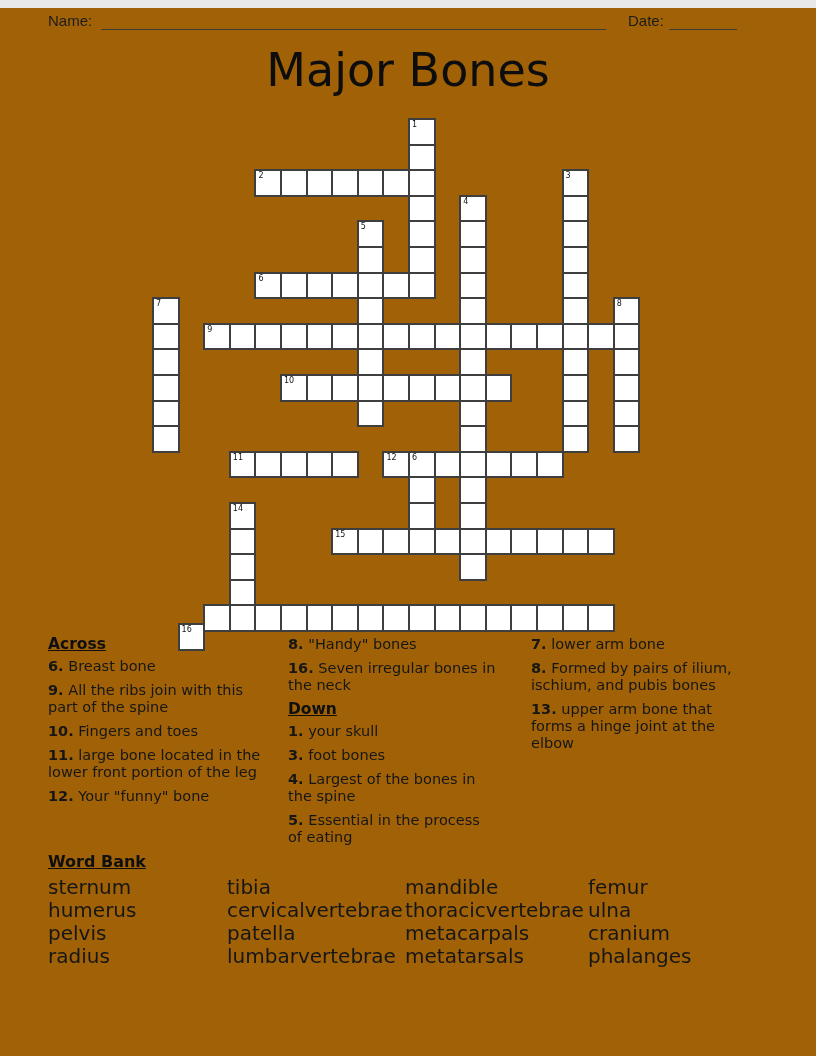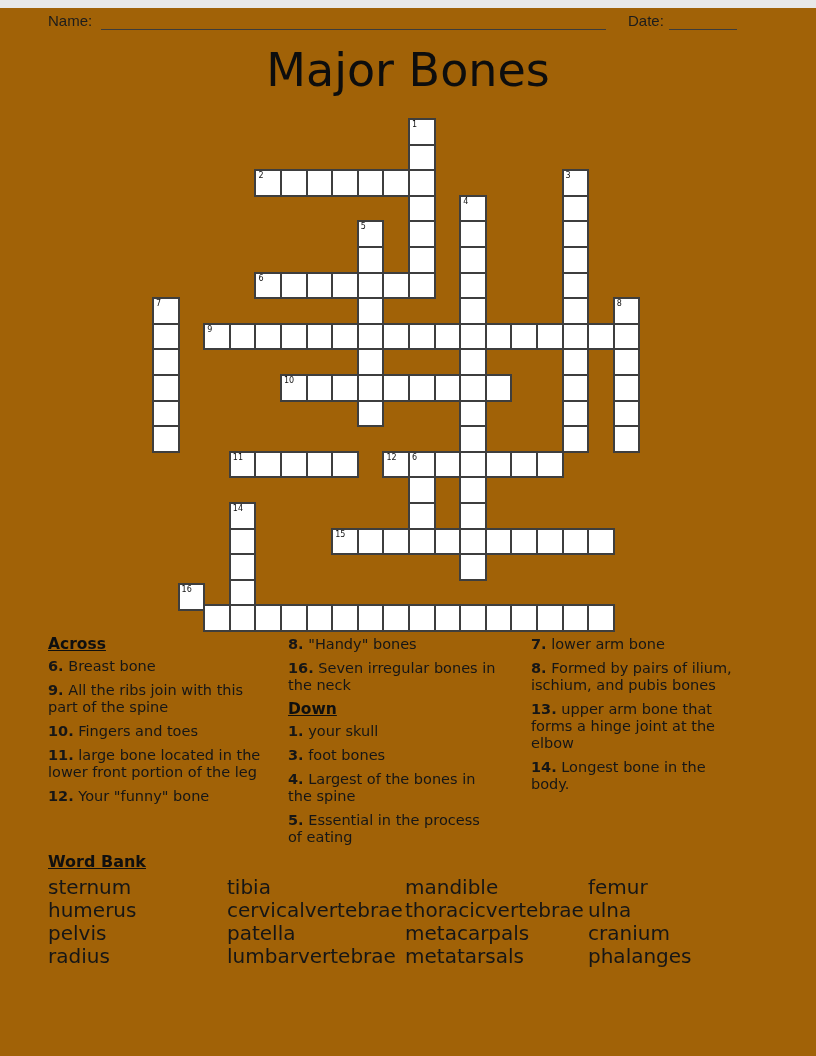--- a/index.html
+++ b/index.html
@@ -202,21 +202,21 @@
         <span class="cell-num">15</span>
       </div>
       <div class="cell" style="left: 356.8px; top: 519.6px; width: 27.6px; height: 27.6px;"></div>
       <div class="cell" style="left: 382.4px; top: 519.6px; width: 27.6px; height: 27.6px;"></div>
       <div class="cell" style="left: 433.6px; top: 519.6px; width: 27.6px; height: 27.6px;"></div>
       <div class="cell" style="left: 484.8px; top: 519.6px; width: 27.6px; height: 27.6px;"></div>
       <div class="cell" style="left: 510.4px; top: 519.6px; width: 27.6px; height: 27.6px;"></div>
       <div class="cell" style="left: 536px; top: 519.6px; width: 27.6px; height: 27.6px;"></div>
       <div class="cell" style="left: 561.6px; top: 519.6px; width: 27.6px; height: 27.6px;"></div>
       <div class="cell" style="left: 587.2px; top: 519.6px; width: 27.6px; height: 27.6px;"></div>
-      <div class="cell" style="left: 177.6px; top: 575px; width: 27.6px; height: 27.6px;">
+      <div class="cell" style="left: 177.6px; top: 615px; width: 27.6px; height: 27.6px;">
         <span class="cell-num">16</span>
       </div>
       <div class="cell" style="left: 203.2px; top: 596.4px; width: 27.6px; height: 27.6px;"></div>
       <div class="cell" style="left: 254.4px; top: 596.4px; width: 27.6px; height: 27.6px;"></div>
       <div class="cell" style="left: 280px; top: 596.4px; width: 27.6px; height: 27.6px;"></div>
       <div class="cell" style="left: 305.6px; top: 596.4px; width: 27.6px; height: 27.6px;"></div>
       <div class="cell" style="left: 331.2px; top: 596.4px; width: 27.6px; height: 27.6px;"></div>
       <div class="cell" style="left: 356.8px; top: 596.4px; width: 27.6px; height: 27.6px;"></div>
       <div class="cell" style="left: 382.4px; top: 596.4px; width: 27.6px; height: 27.6px;"></div>
       <div class="cell" style="left: 408px; top: 596.4px; width: 27.6px; height: 27.6px;"></div>
@@ -243,21 +243,20 @@
       <div class="section-header">Down</div>
       <p class="clue"><b>1.</b> your skull</p>
       <p class="clue"><b>3.</b> foot bones</p>
       <p class="clue"><b>4.</b> Largest of the bones in the spine</p>
       <p class="clue"><b>5.</b> Essential in the process of eating</p>
     </div>
   <div class="clue-col clue-col-2">
       <p class="clue"><b>7.</b> lower arm bone</p>
       <p class="clue"><b>8.</b> Formed by pairs of ilium, ischium, and pubis bones</p>
       <p class="clue"><b>13.</b> upper arm bone that forms a hinge joint at the elbow</p>
-      <p class="clue"><b>14.</b> Longest bone in the body.</p>
     </div>
 
   <div class="wb-label">Word Bank</div>
   <div class="wb-col wb-col-0">
       <div>sternum</div>
       <div>humerus</div>
       <div>pelvis</div>
       <div>radius</div>
     </div>
   <div class="wb-col wb-col-1">

